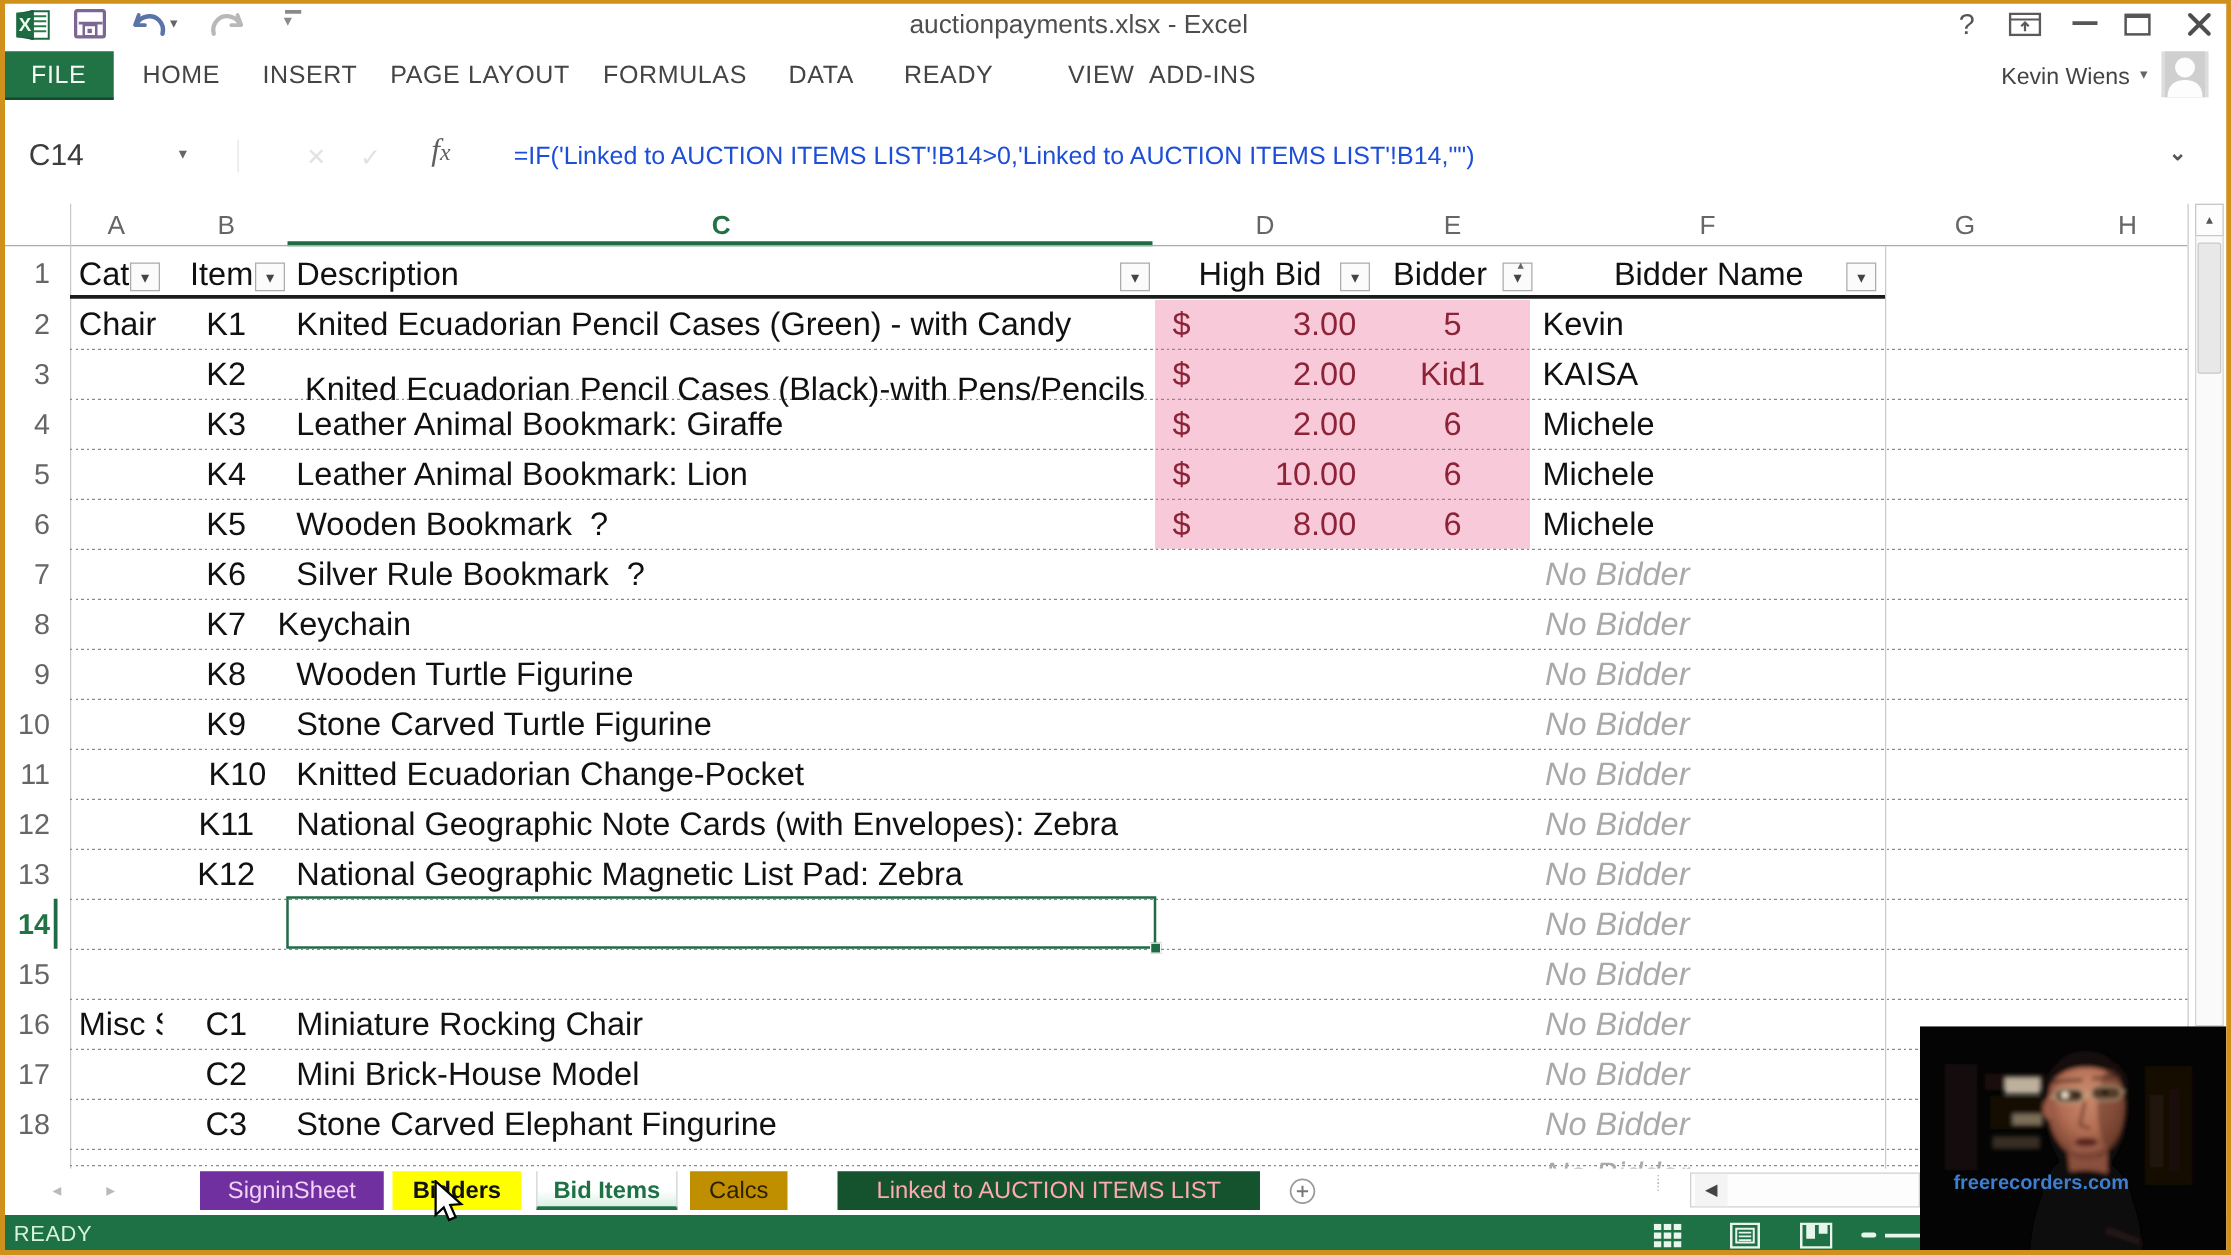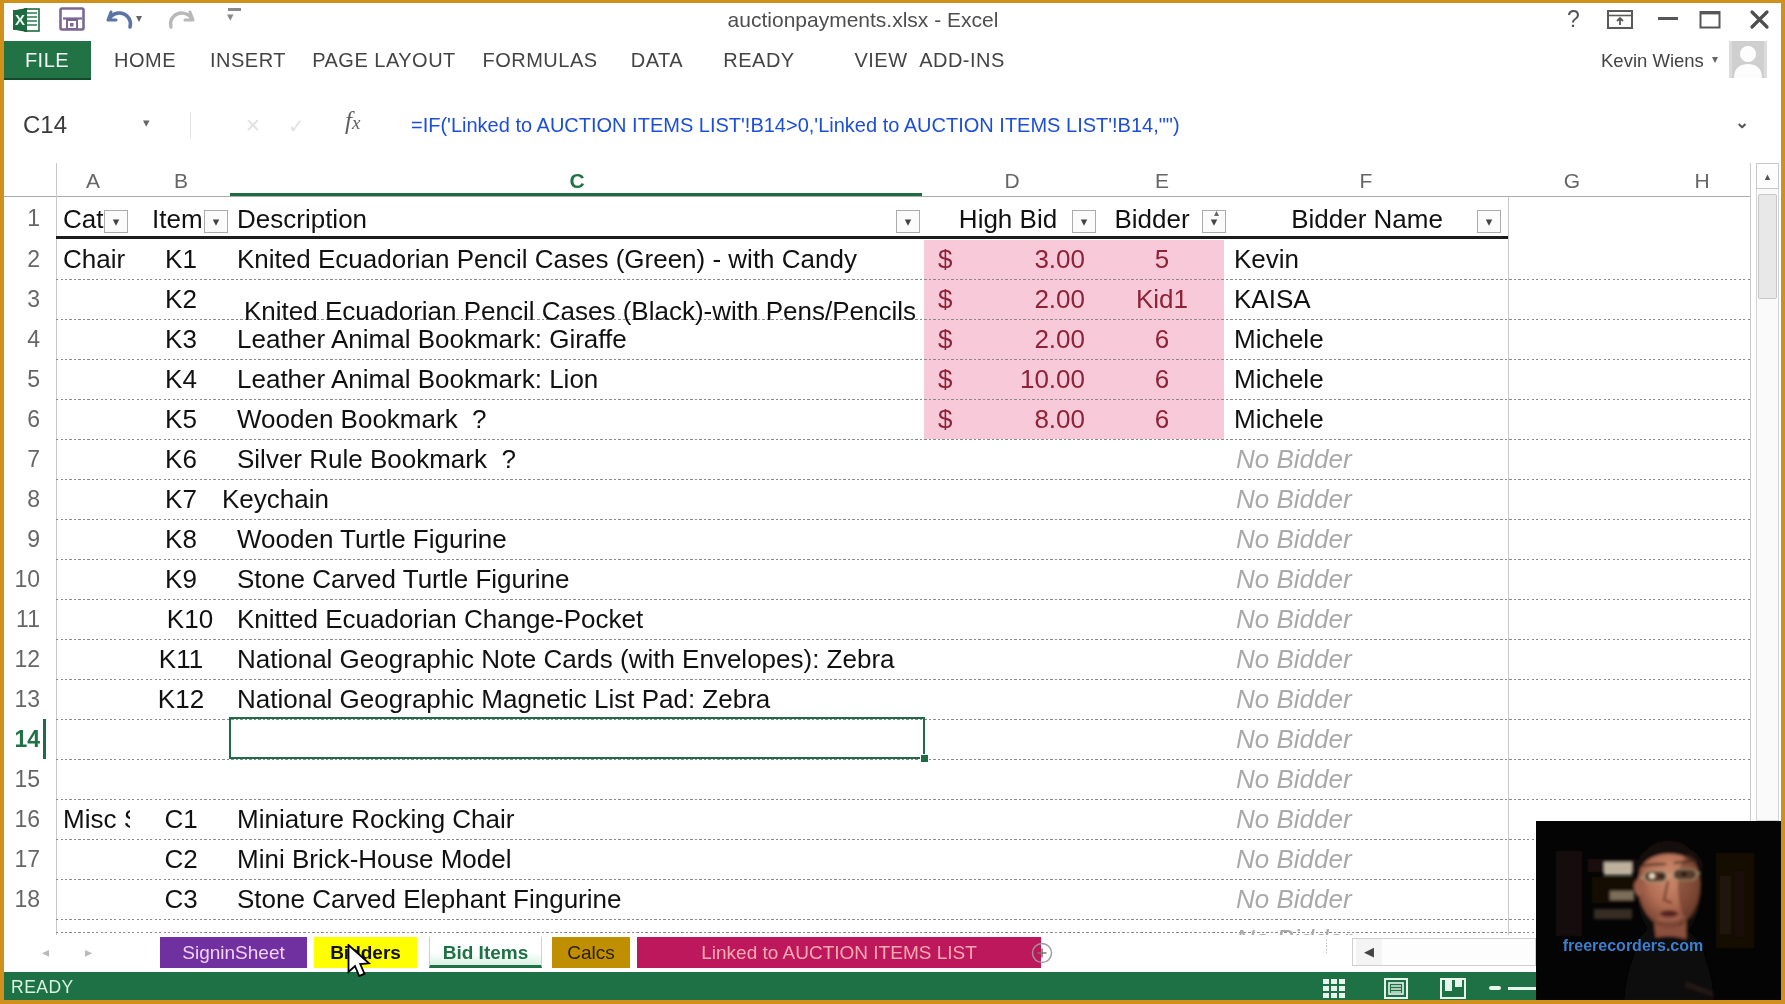--- a/index.html
+++ b/index.html
@@ -260,21 +260,21 @@
 <div class="abs" style="left:1756px; top:163px; width:23px; height:26px; background:#fdfdfd; border:1px solid #c8c8c8; text-align:center; line-height:24px; font-size:11px; color:#555;">▴</div>
 <div class="abs" style="left:1758px; top:194px; width:19px; height:105px; background:#e8e8e8; border:1px solid #c8c8c8; border-radius:2px;"></div>
 
 <div class="abs" style="left:4px; top:935px; width:1777px; height:37px; background:#fff;"></div>
 <div class="abs" style="left:42px; top:944px; font-size:14px; color:#b9b9b9;">◂</div>
 <div class="abs" style="left:85px; top:944px; font-size:14px; color:#b9b9b9;">▸</div>
 <div class="stab" style="left:160px; width:147px; background:#7030a0; color:#efd2f5;">SigninSheet</div>
 <div class="stab" style="left:314px; width:103px; background:#ffff00; color:#111; font-weight:bold;">Bidders</div>
 <div class="stab" style="left:429px; width:113px; background:linear-gradient(#ffffff 55%, #d9f1e3); color:#1e7145; font-weight:bold; border-bottom:3px solid #1e7145; border-left:1px solid #d0d0d0; border-right:1px solid #d0d0d0;">Bid Items</div>
 <div class="stab" style="left:552px; width:78px; background:#bf8f00; color:#2d2000;">Calcs</div>
-<div class="stab" style="left:637px; width:404px; background:#be185d; color:#ffaab2;">Linked to AUCTION ITEMS LIST</div>
+<div class="stab" style="left:670px; width:338px; background:#14532d; color:#ffaab2;">Linked to AUCTION ITEMS LIST</div>
 <svg class="abs" style="left:1031px; top:942px;" width="22" height="22" viewBox="0 0 22 22">
   <circle cx="11" cy="11" r="9.5" fill="none" stroke="#9a9a9a" stroke-width="1.4"></circle>
   <path d="M11 6.5 L11 15.5 M6.5 11 L15.5 11" stroke="#777" stroke-width="1.6"></path>
 </svg>
 <div class="abs" style="left:1322px; top:940px; color:#aaa; font-size:9px; line-height:6px;">⋮<br>⋮</div>
 <div class="abs" style="left:1352px; top:938px; width:184px; height:28px; background:#fdfdfd; border:1px solid #d0d0d0;"></div>
 <div class="abs" style="left:1356px; top:939px; width:26px; height:26px; background:#f4f4f4; text-align:center; line-height:26px; font-size:13px; color:#444;">◀</div>
 
 <div class="abs" style="left:4px; top:972px; width:1777px; height:28px; background:#1e7145;"></div>
 <div class="abs" style="left:11px; top:977px; font-size:17.5px; color:#d8f3de; letter-spacing:0.5px;">READY</div>

